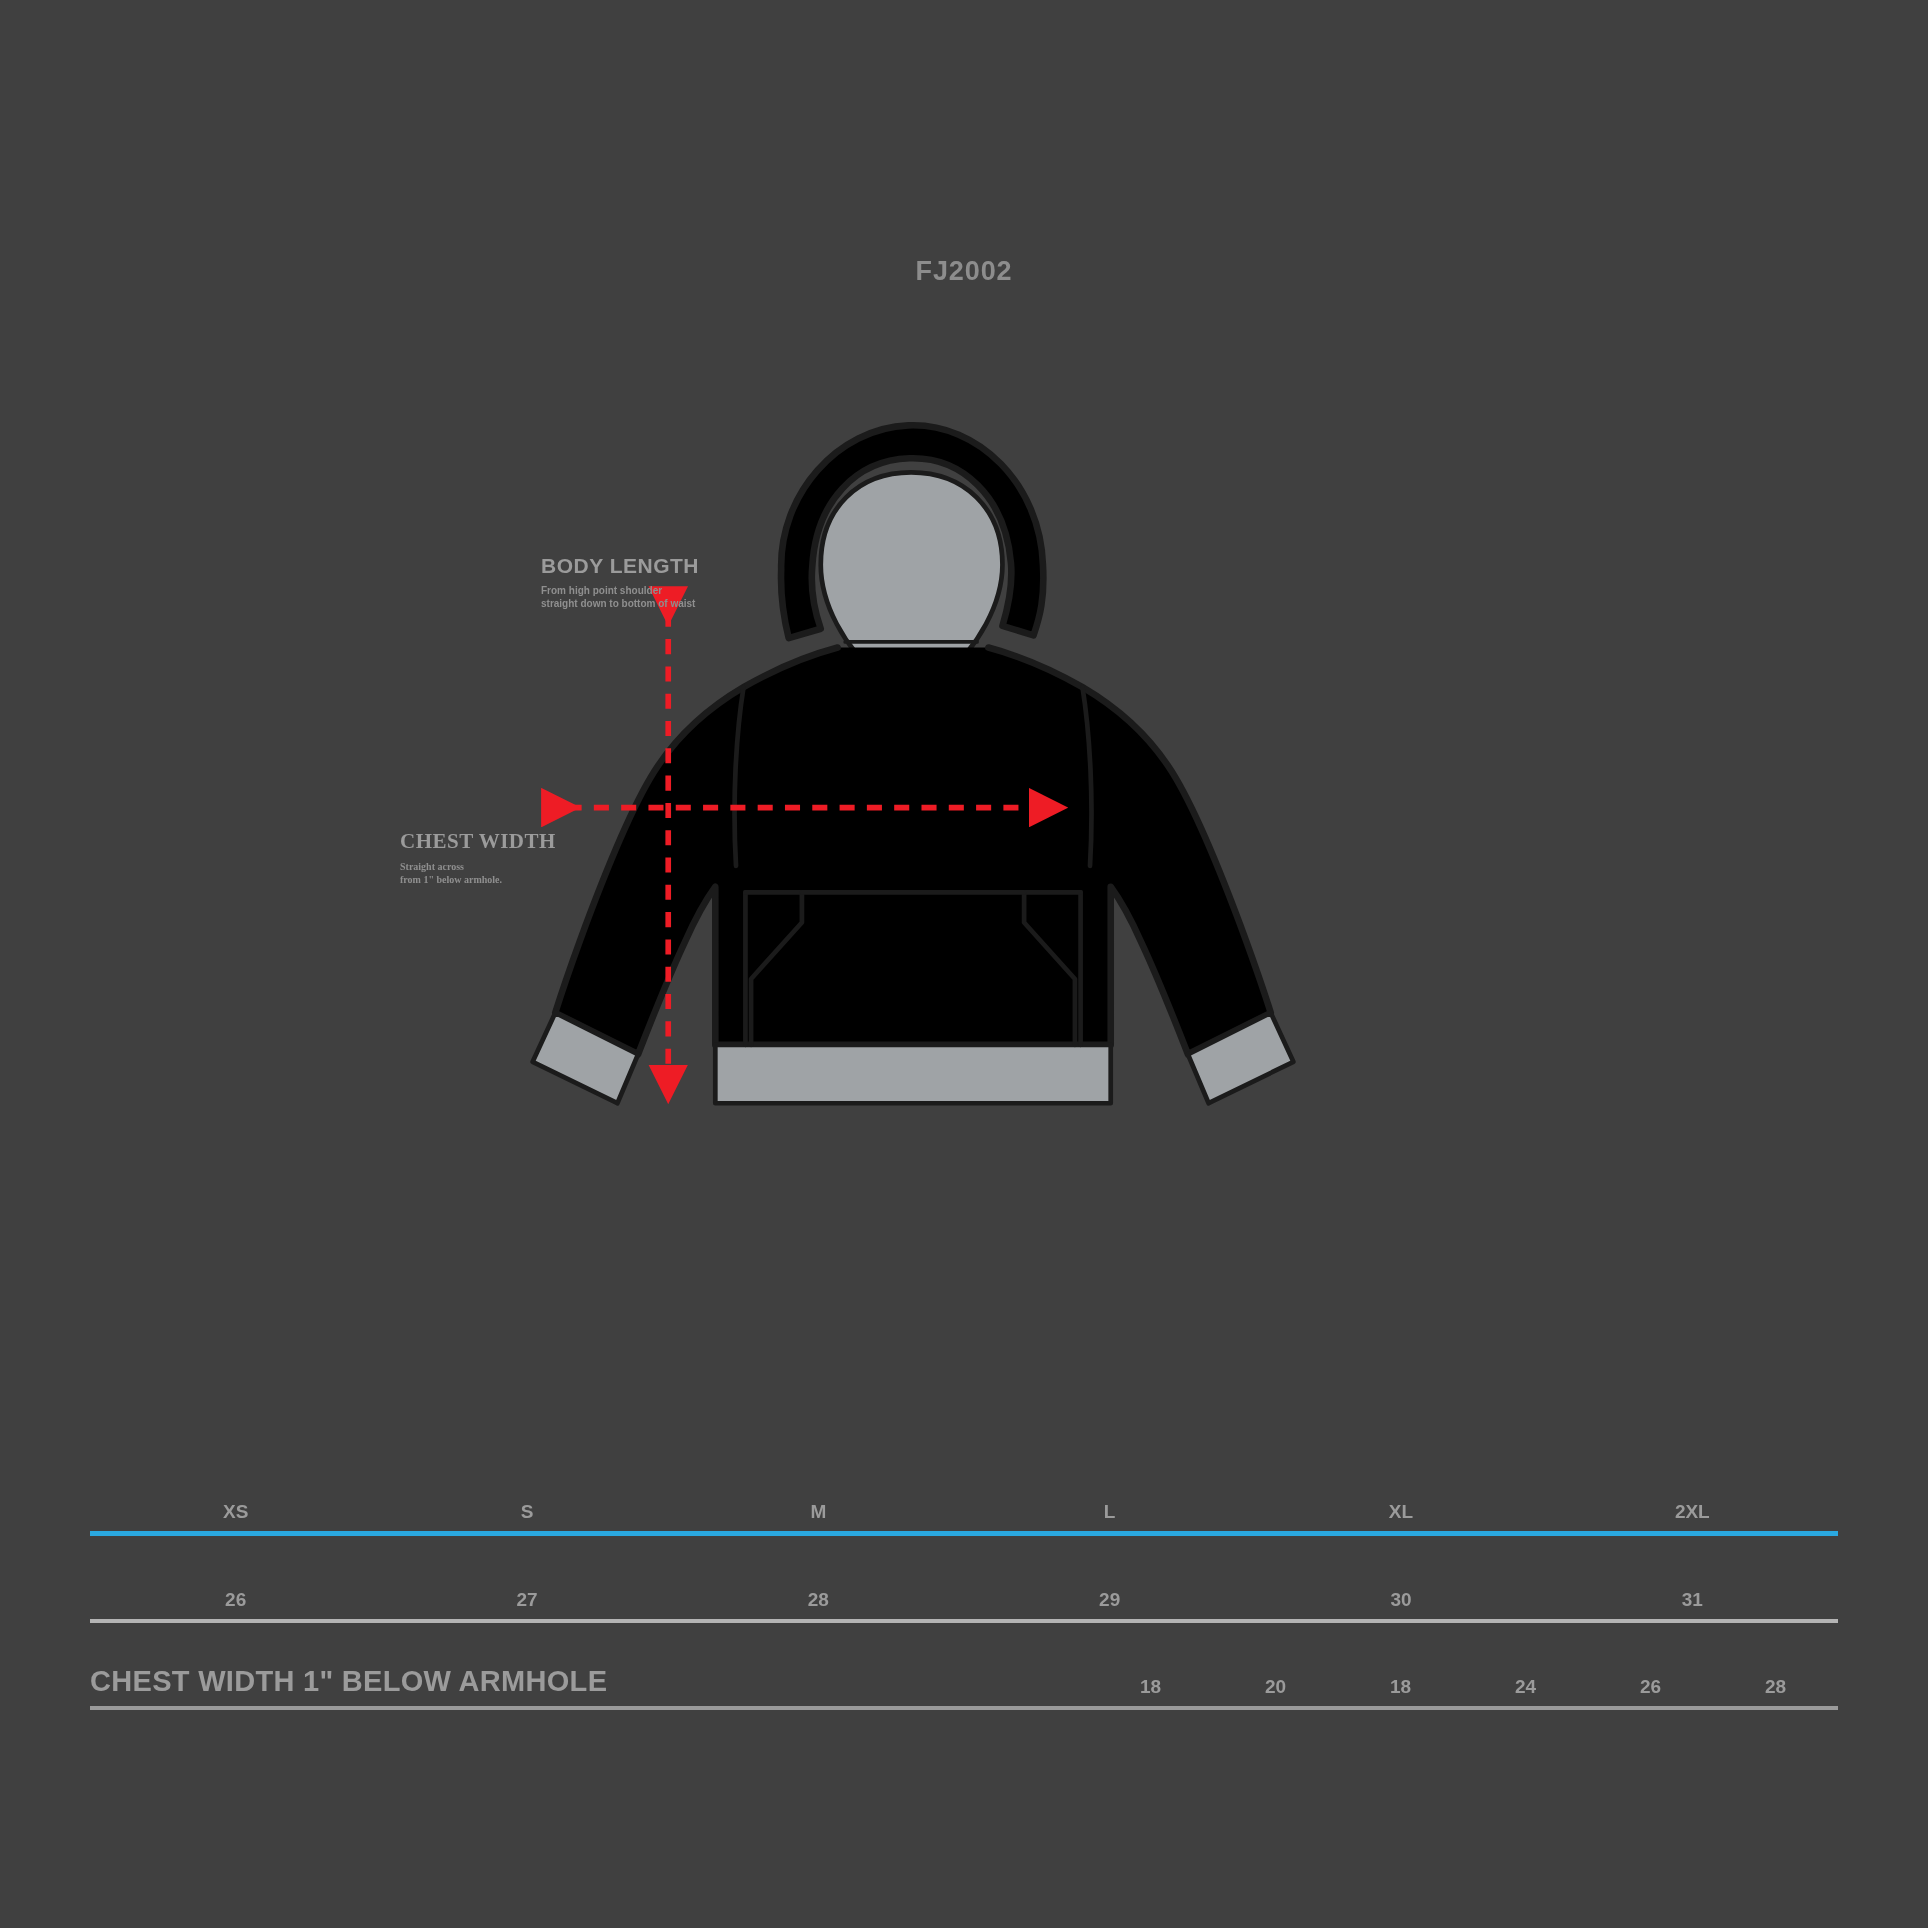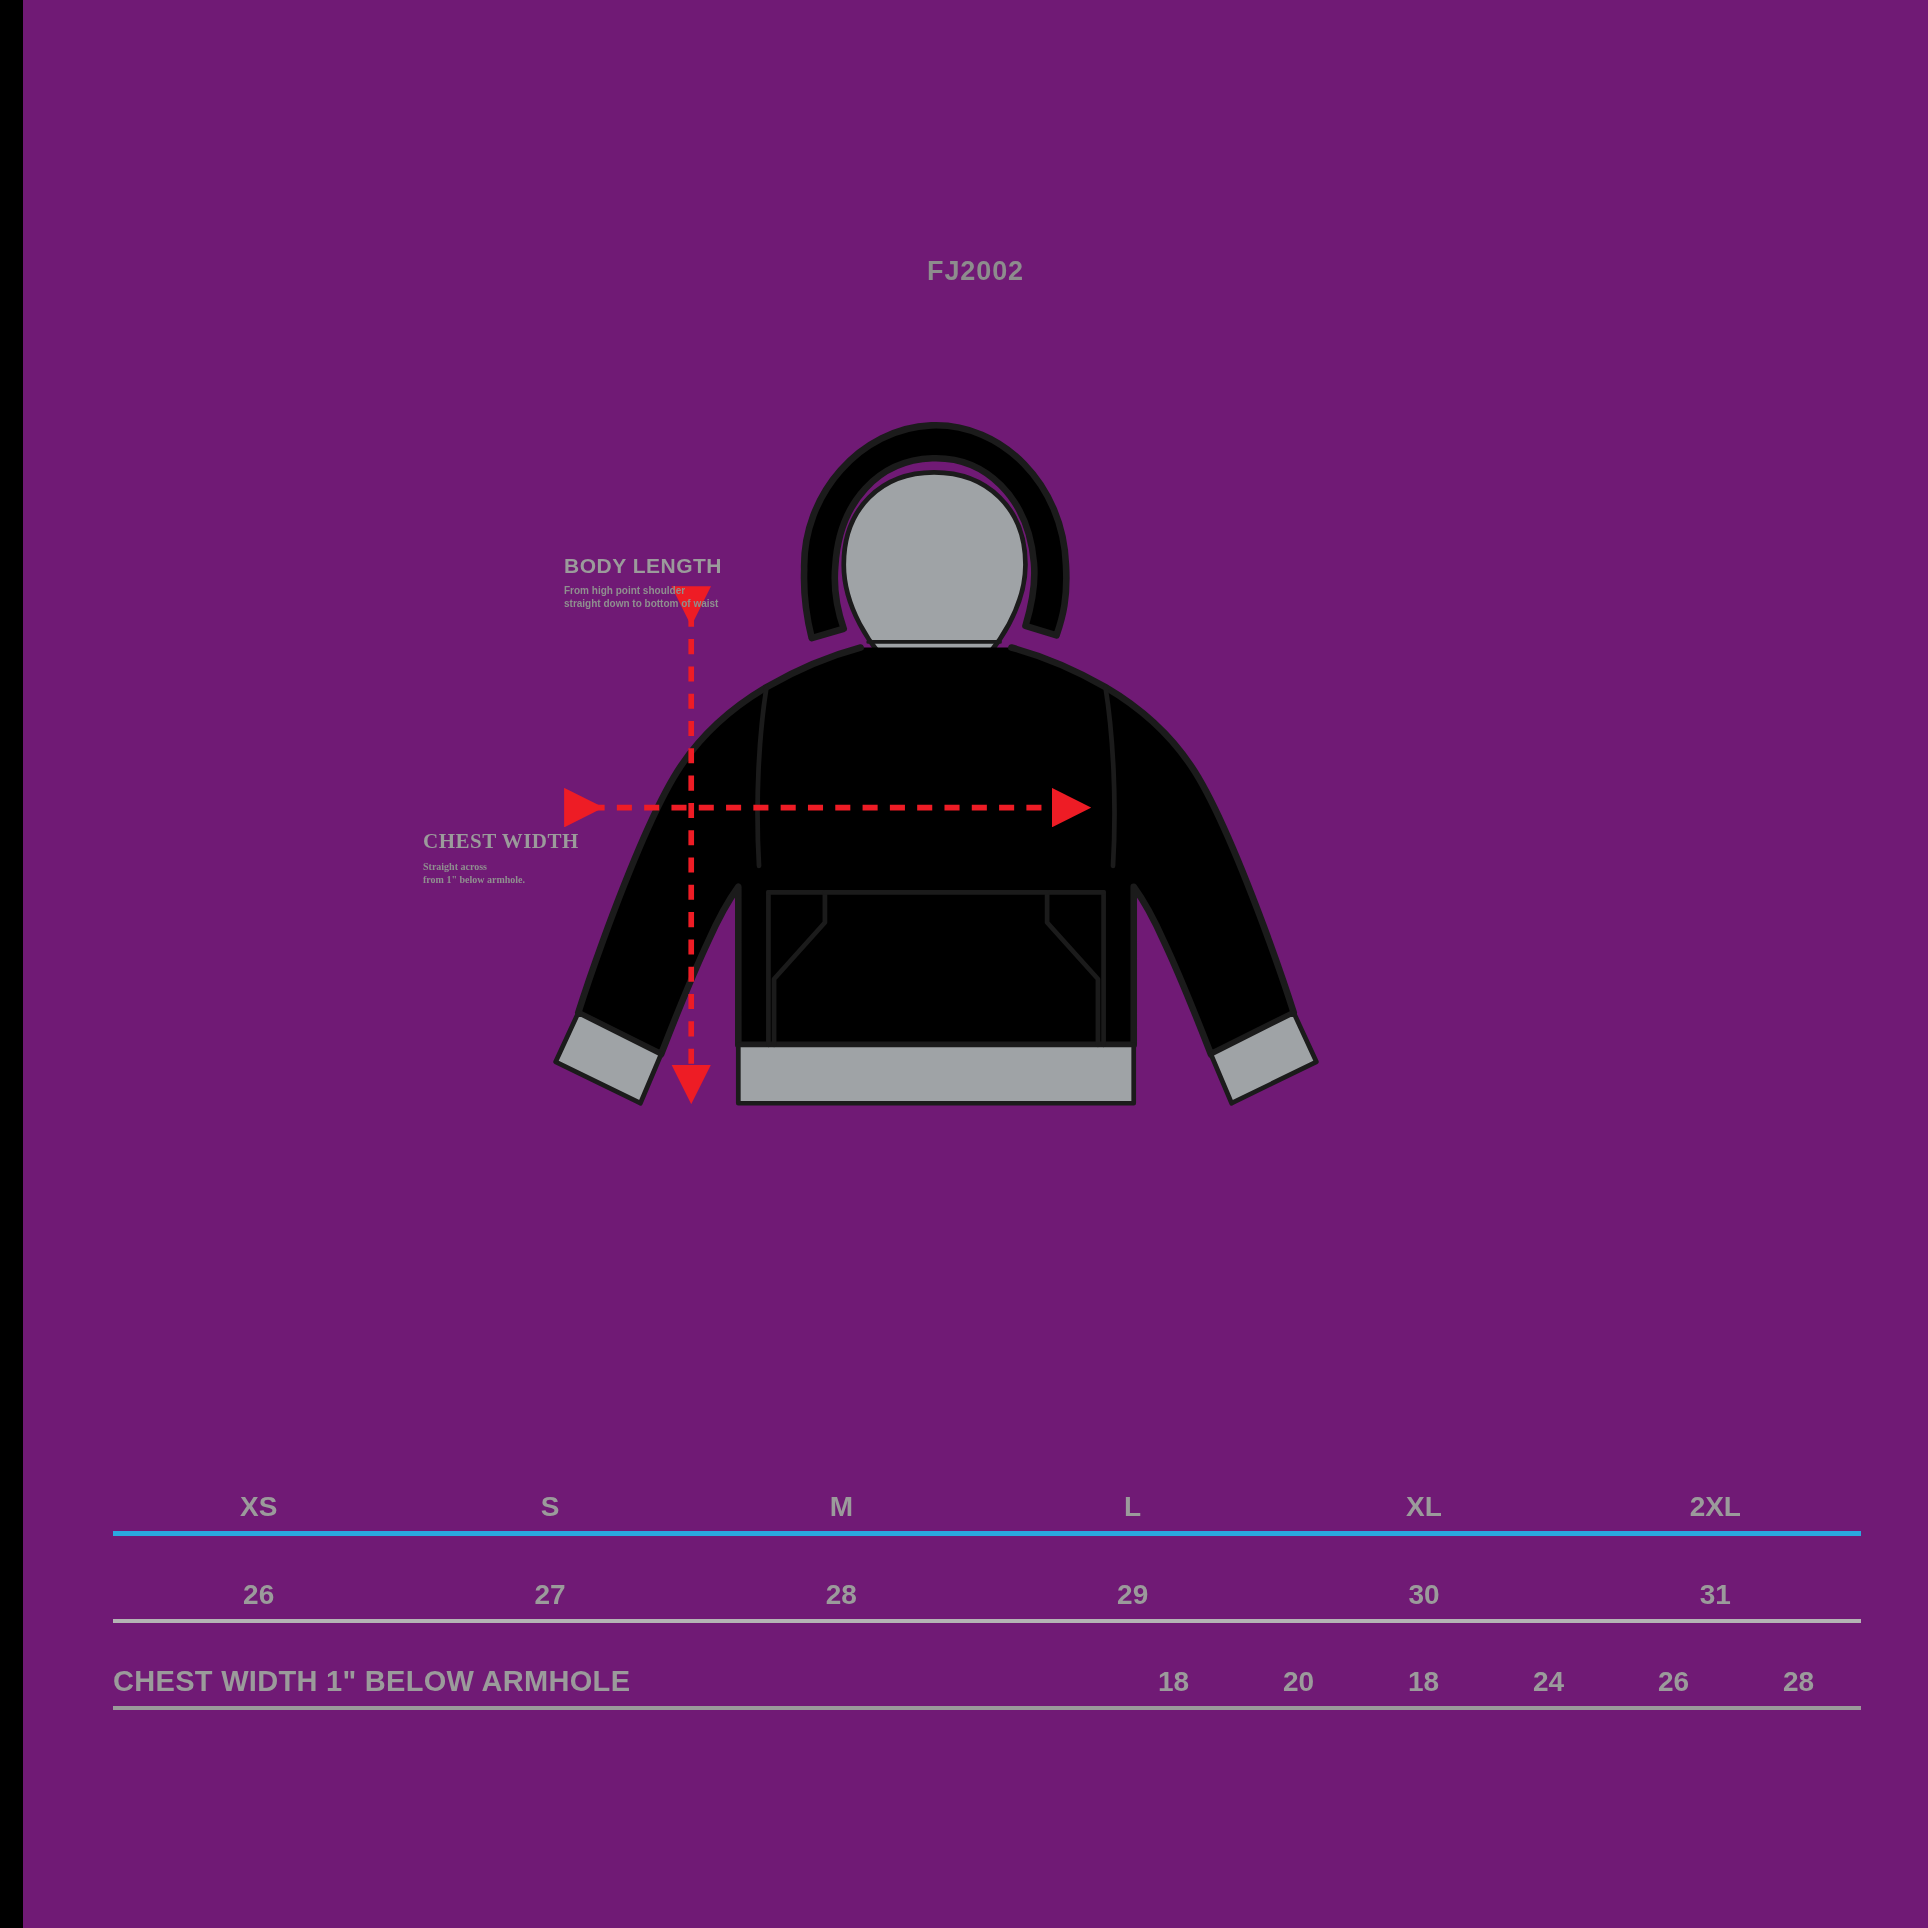--- a/index.html
+++ b/index.html
@@ -12,22 +12,21 @@
     height: 1928px;
     font-family: "Liberation Sans", sans-serif;
     color: #9b9b9b;
     overflow: hidden;
     position: relative;
   }
 
   .page {
     position: absolute;
     inset: 0;
-    background: #701a75;
-    margin-left: 23px;
+    background: #404040;
   }
 
   
   .style-code {
     position: absolute;
     top: 256px;
     left: 0;
     width: 100%;
     text-align: center;
     font-size: 27px;
@@ -88,21 +87,21 @@
     color: #9b9b9b;
     white-space: nowrap;
   }
   .table-row .cells {
     flex: 1 1 auto;
     display: flex;
   }
   .table-row .cell {
     flex: 1 1 0;
     text-align: center;
-    font-size: 28px;
+    font-size: 19px;
     font-weight: bold;
     color: #9b9b9b;
   }
   .rule {
     height: 5.6px;
     background: #2aa8e0;
     margin-top: 7.5px;
   }
   .rule.grey {
     background: #b4b4b4;

